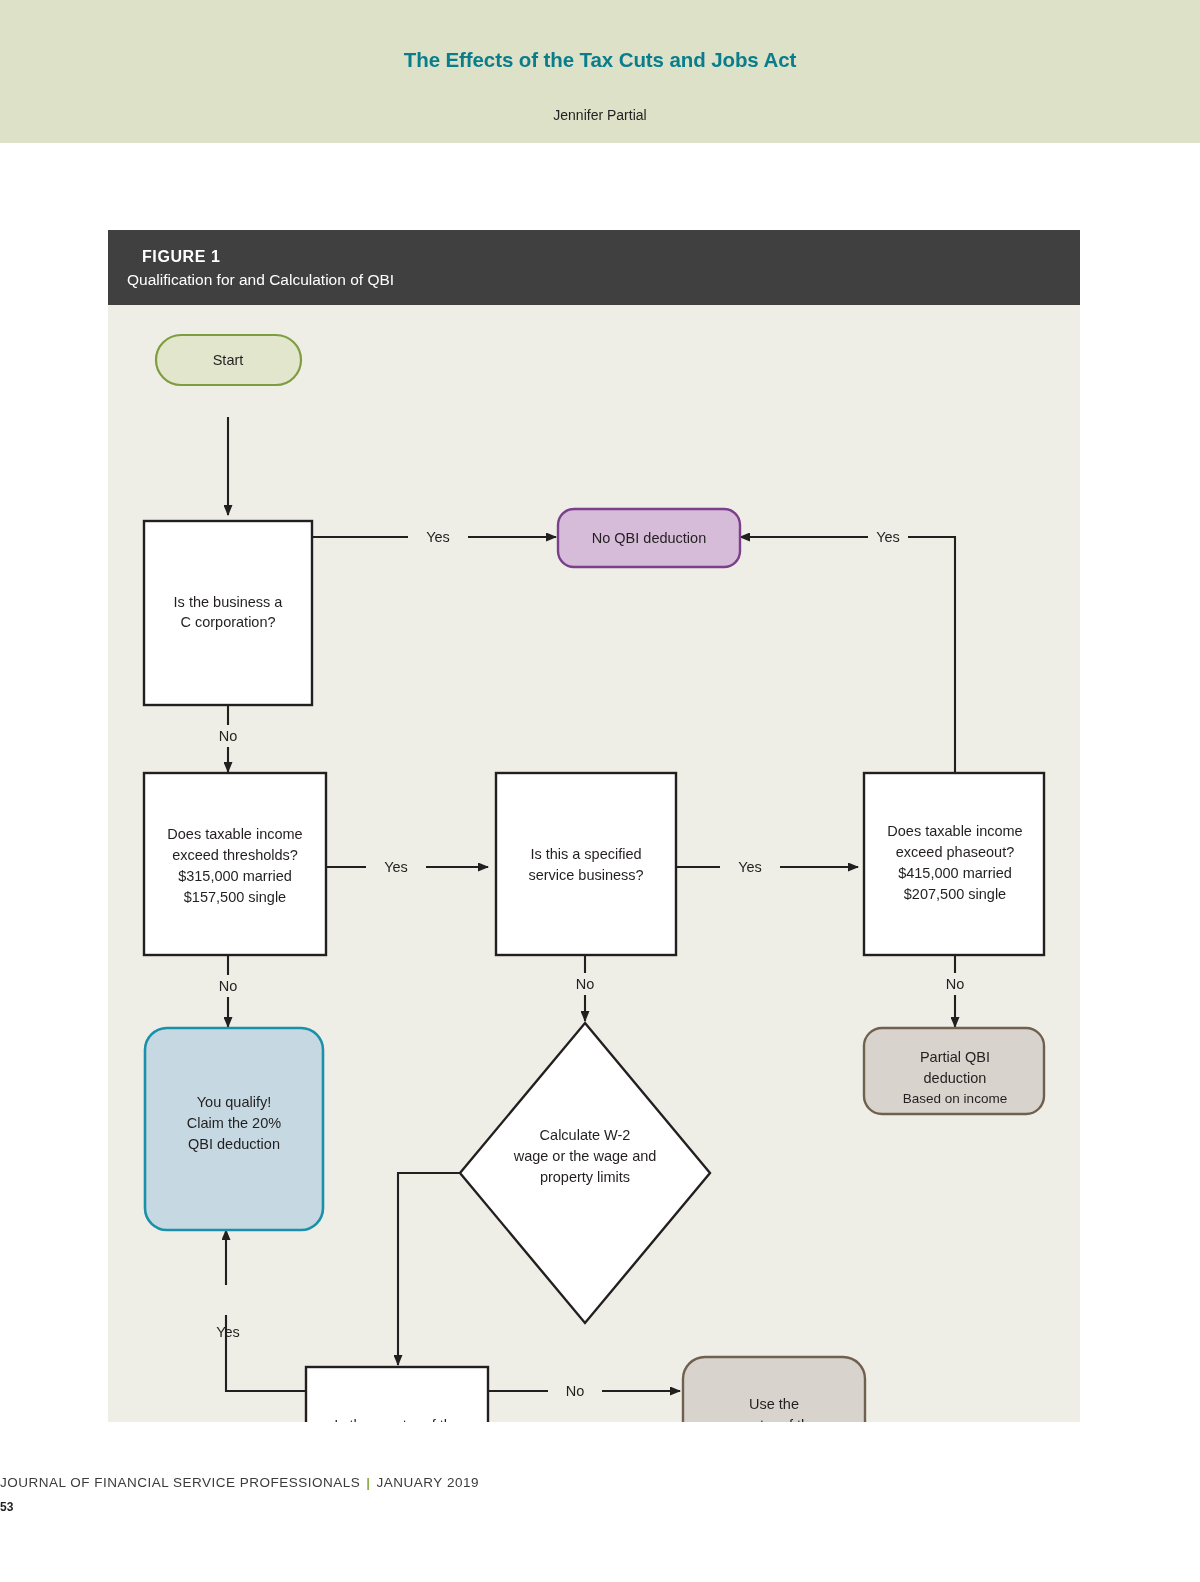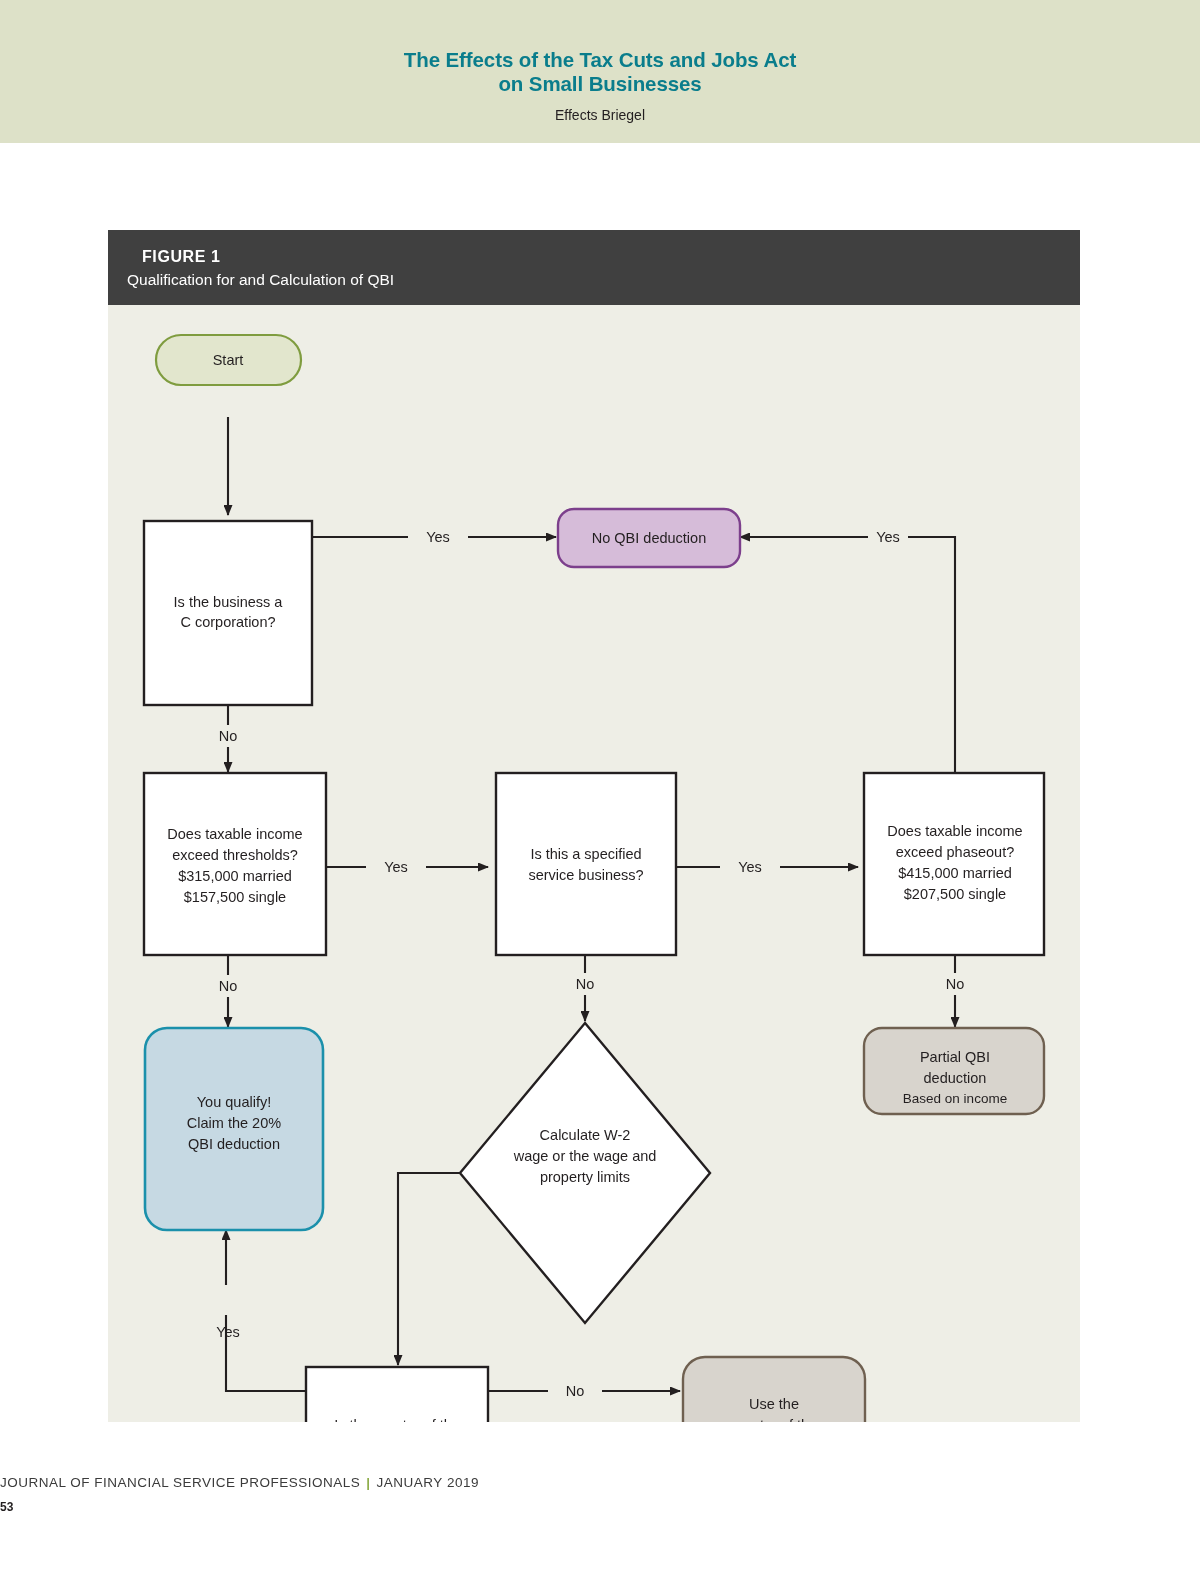--- a/index.html
+++ b/index.html
@@ -120,24 +120,23 @@
     color: #231f20;
   }
 </style>
 </head>
 <body>
 
 <div class="header-band"></div>
 
 <div class="article-title">
   <span>The Effects of the Tax Cuts and Jobs Act</span>
-  <span class="line2">on Small Businesses</span>
 </div>
 
-<div class="article-author">Effects Briegel</div>
+<div class="article-author">Jennifer Partial</div>
 
 <div class="figure-panel">
 
   <div class="figure-head">
     <div class="figure-label">FIGURE 1</div>
     <div class="figure-caption">Qualification for and Calculation of QBI</div>
   </div>
 
   <div class="figure-body">
 

